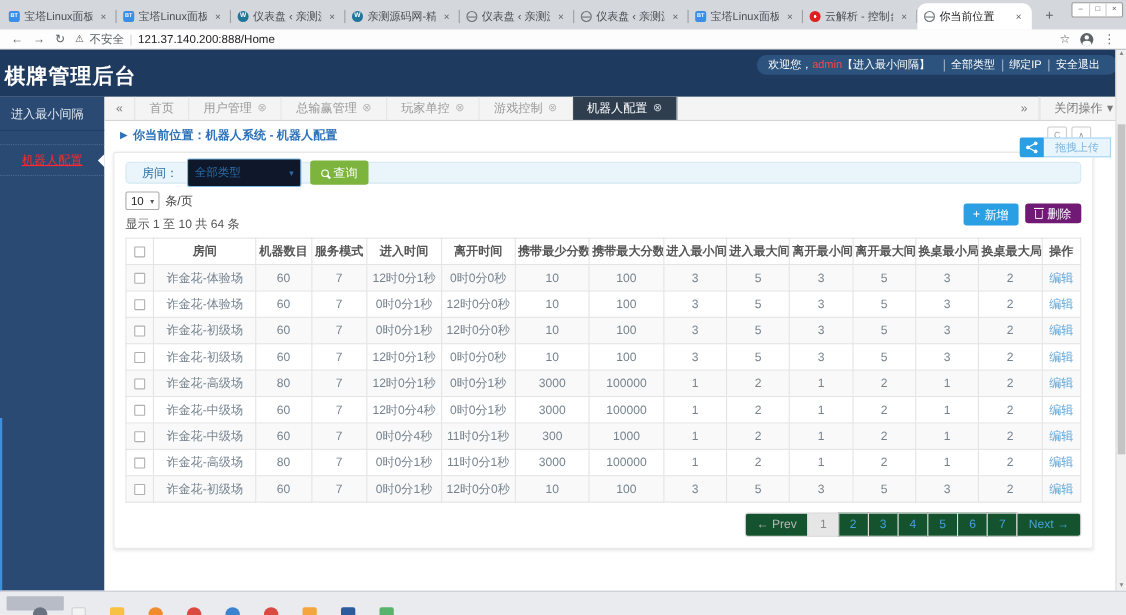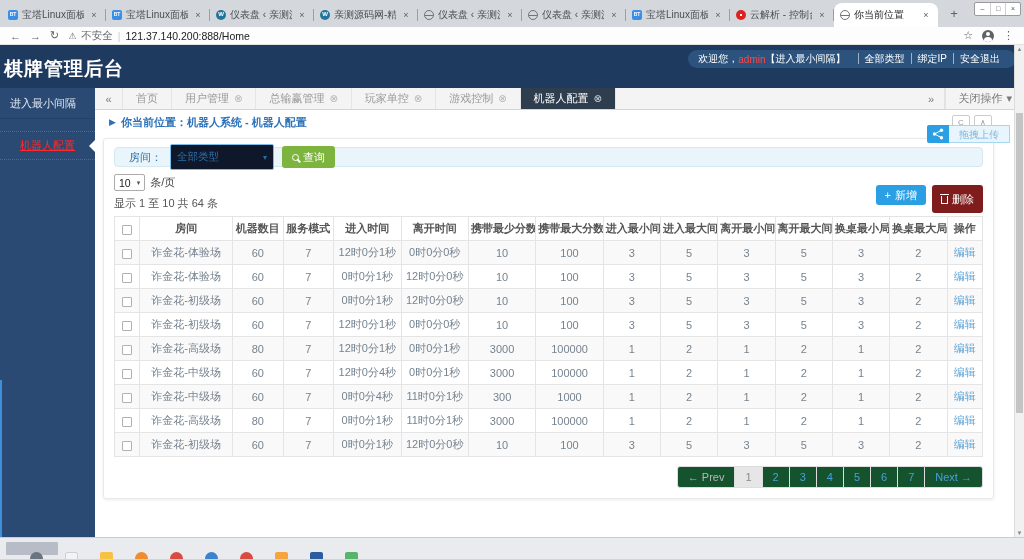--- a/index.html
+++ b/index.html
@@ -78,21 +78,21 @@
   
   .content { position:absolute; top:133px; left:95px; right:10px; bottom:22px; background:#fff; }
   .card { margin:5px 20px 0 8px; border:1px solid #e9e9e9; border-radius:3px; box-shadow:0 1px 3px rgba(0,0,0,.09); padding:8px 10px 10px; position:relative; }
   .filter-well { height:20px; background:#eaf5fb; border:1px solid #d4e8f1; border-radius:4px; display:flex; align-items:center; gap:8px; padding:0 14px; margin-bottom:7px; }
   .f-label { color:#2a6ea8; font-size:11px; }
   .selectbox { background:#0f172a; border:1px solid #7abce8; border-radius:2px; color:#2a6ea8; font-size:10.5px; height:20px; display:inline-flex; align-items:center; gap:14px; padding:12px 6px; }
   .selectbox .caret { font-size:8px; color:#2a6ea8; }
   .btn { display:inline-flex; align-items:center; justify-content:center; gap:4px; border-radius:3px; color:#fff; font-size:11px; border:none; }
   .btn-search { background:#7cb43e; height:22px; padding:0 10px; }
   .btn-add { background:#2b9fe3; height:20px; padding:0 9px; }
-  .btn-del { background:#7f1d1d; height:28px; padding:0 9px;text-align:center; }
+  .btn-del { background:#701a75; height:18px; padding:0 9px;text-align:center; }
   .i-mag { width:7px; height:7px; border:1.5px solid #fff; border-radius:50%; position:relative; display:inline-block; }
   .i-mag::after { content:""; position:absolute; width:4px; height:1.5px; background:#fff; transform:rotate(45deg); right:-3px; bottom:-2px; }
   .i-trash { width:7px; height:8px; border:1px solid #fff; border-top:none; border-radius:0 0 1px 1px; position:relative; display:inline-block; margin-top:2px; }
   .i-trash::before { content:""; position:absolute; top:-2px; left:-2px; width:9px; height:1px; background:#fff; }
   .psize-row { display:flex; align-items:center; gap:5px; color:#444; }
   .psel { border:1px solid #ababab; border-radius:2px; height:17px; display:inline-flex; align-items:center; gap:6px; padding:0 4px; font-size:10.5px; color:#222; background:#fff; }
   .psel .caret { font-size:7px; color:#555; }
   .summary { margin-top:5px; color:#555; }
   .action-btns { position:absolute; right:10px; top:46px; display:flex; gap:6px; }
 

